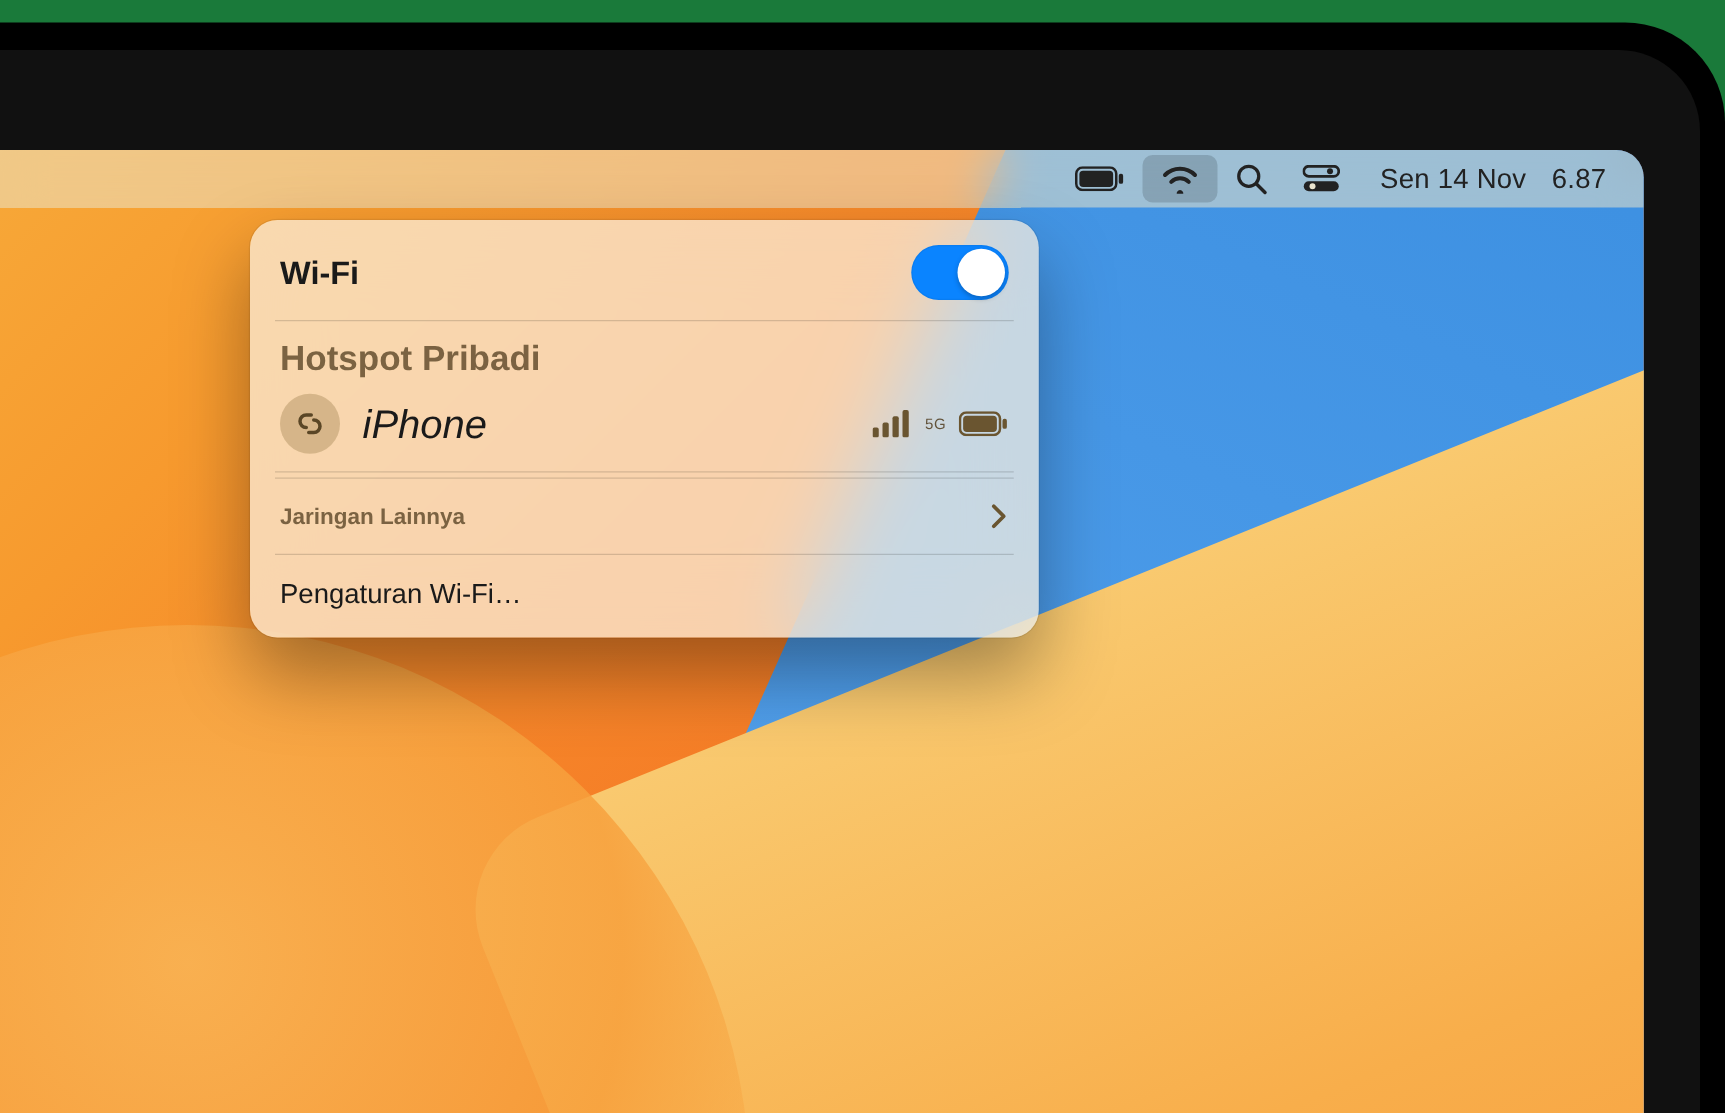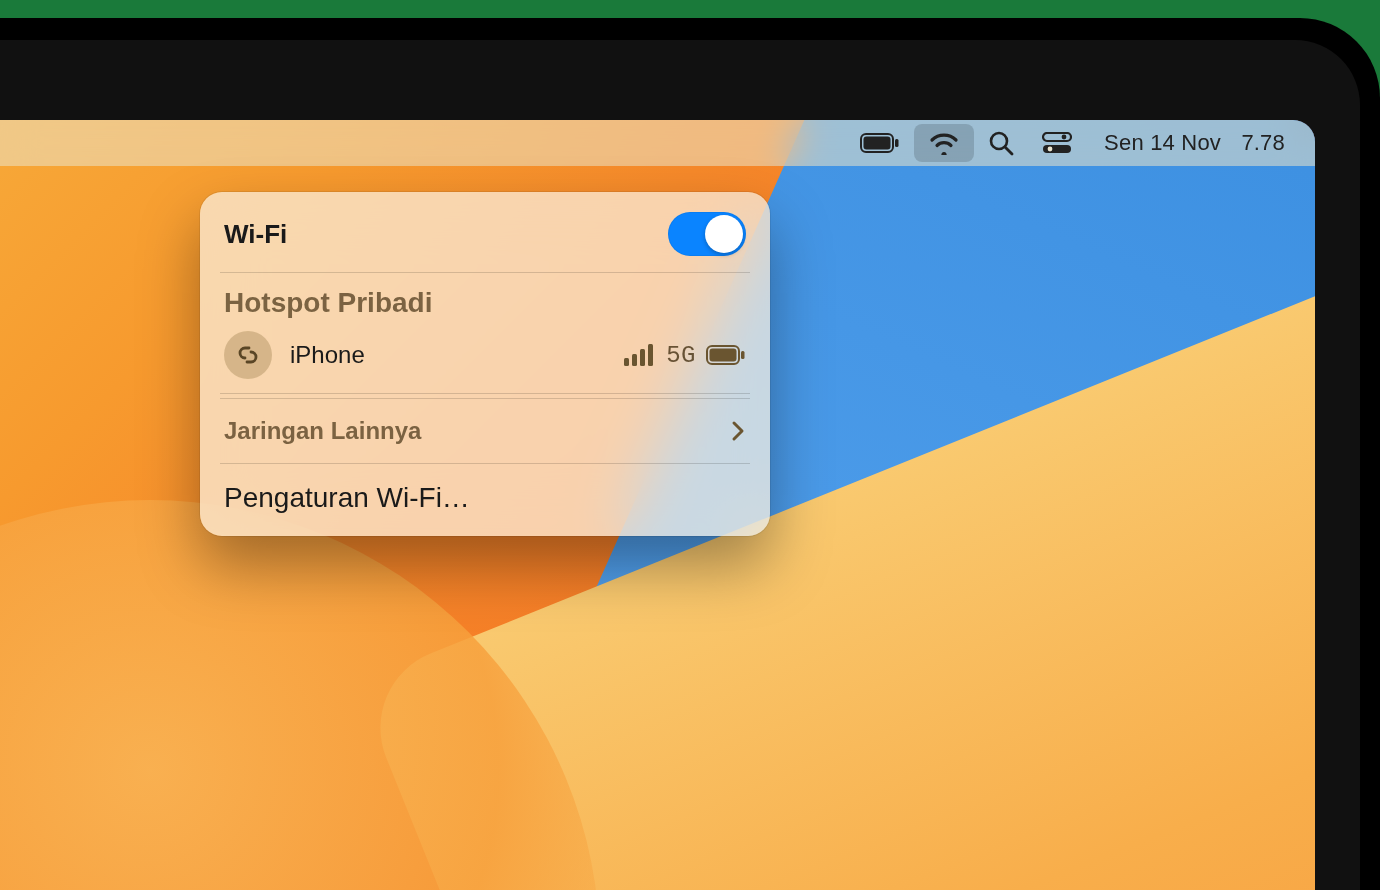--- a/index.html
+++ b/index.html
@@ -88,27 +88,26 @@
     padding: 0 14px;
   }
   .mb-item.active { background: rgba(0,0,0,0.15); border-radius: 8px; margin: 4px 0; height: 38px;}
   .mb-datetime { font-size: 22px; font-weight: 500; letter-spacing: 0.2px; padding-left: 18px;}
   .mb-time { margin-left: 14px; }
 
   .popover {
     position: absolute;
     top: 56px;
     left: 200px;
-    width: 570px;
+    width: 631px;
     background: rgba(250,240,225,0.72);
     backdrop-filter: blur(30px);
     border-radius: 22px;
     box-shadow: 0 30px 60px rgba(0,0,0,0.35), 0 0 0 1px rgba(0,0,0,0.08);
     padding: 14px 0 8px 0;
-    margin-top: 16px;
   }
   .pop-row {
     display: flex;
     align-items: center;
     padding: 10px 24px;
   }
   .pop-header { justify-content: space-between; padding-top: 6px; padding-bottom: 12px;}
   .pop-title { font-size: 26px; font-weight: 700; color: #1a1a1a; }
   .toggle {
     width: 78px; height: 44px; border-radius: 22px;
@@ -116,33 +115,33 @@
     box-shadow: inset 0 0 0 1px rgba(0,0,0,0.05);
   }
   .toggle-knob {
     position: absolute; top: 3px; right: 3px;
     width: 38px; height: 38px; border-radius: 50%;
     background: #fff; box-shadow: 0 2px 4px rgba(0,0,0,0.25);
   }
   .divider { height: 1px; background: rgba(0,0,0,0.15); margin: 4px 20px; }
   .section-label { font-size: 28px; font-weight: 700; color: rgba(80,60,30,0.75); padding: 10px 24px 6px 24px;}
   .net-row { display:flex; align-items:center; padding: 6px 24px 10px 24px; gap: 18px; }
-  .net-name { font-size: 24px; color: #1a1a1a; flex: 1; }
+  .net-name { font-size: 32px; color: #1a1a1a; flex: 1; font-style: italic; }
   .icon-circle {
     width: 48px; height: 48px; border-radius: 50%;
     display: flex; align-items: center; justify-content: center;
     flex-shrink: 0;
   }
   .link-icon-bg { background: rgba(150,120,70,0.35); }
   .wifi-icon-bg { background: #0a84ff; }
   .net-meta { display: flex; align-items: center; gap: 10px; color: rgba(80,60,30,0.85);}
-  .five-g { font-size: 24px; font-weight: 500; letter-spacing: 0.5px; font-family: Liberation Mono, monospace;}
+  .five-g { font-size: 12px; font-weight: 500; letter-spacing: 0.5px;}
   .other-row { display:flex; align-items:center; justify-content:space-between; padding: 14px 24px; }
-  .other-label { font-size: 24px; font-weight: 700; color: rgba(80,60,30,0.75);}
-  .settings-row { padding: 14px 24px 14px 24px; font-size: 28px; color: #1a1a1a;}
+  .other-label { font-size: 18px; font-weight: 700; color: rgba(80,60,30,0.75);}
+  .settings-row { padding: 14px 24px 14px 24px; font-size: 22px; color: #1a1a1a;}
   .lock-ico { color: rgba(80,60,30,0.85); }
 
   svg { display: block; }
 </style>
 </head>
 <body>
 
 <div class="device-frame">
   <div class="device-inner">
     <div class="screen">
@@ -174,21 +173,21 @@
         <div class="mb-item">
           <svg width="30" height="22" viewBox="0 0 30 22">
             <rect x="1" y="1" width="28" height="8" rx="4" fill="none" stroke="#222" stroke-width="2.2"></rect>
             <circle cx="22" cy="5" r="2.4" fill="#222"></circle>
             <rect x="1" y="13" width="28" height="8" rx="4" fill="#222"></rect>
             <circle cx="8" cy="17" r="2.4" fill="#eae4cf"></circle>
           </svg>
         </div>
         <div class="mb-datetime">
           <span>Sen 14 Nov</span>
-          <span class="mb-time">7.78</span>
+          <span class="mb-time">6.87</span>
         </div>
       </div>
 
       <div class="popover">
         <div class="pop-row pop-header">
           <div class="pop-title">Wi-Fi</div>
           <div class="toggle">
             <div class="toggle-knob"></div>
           </div>
         </div>

